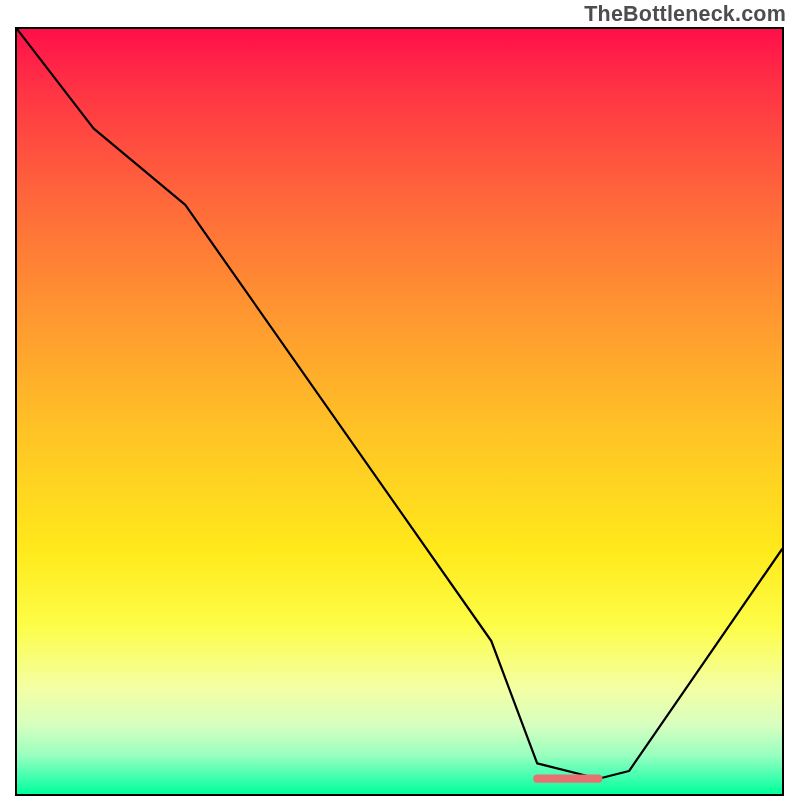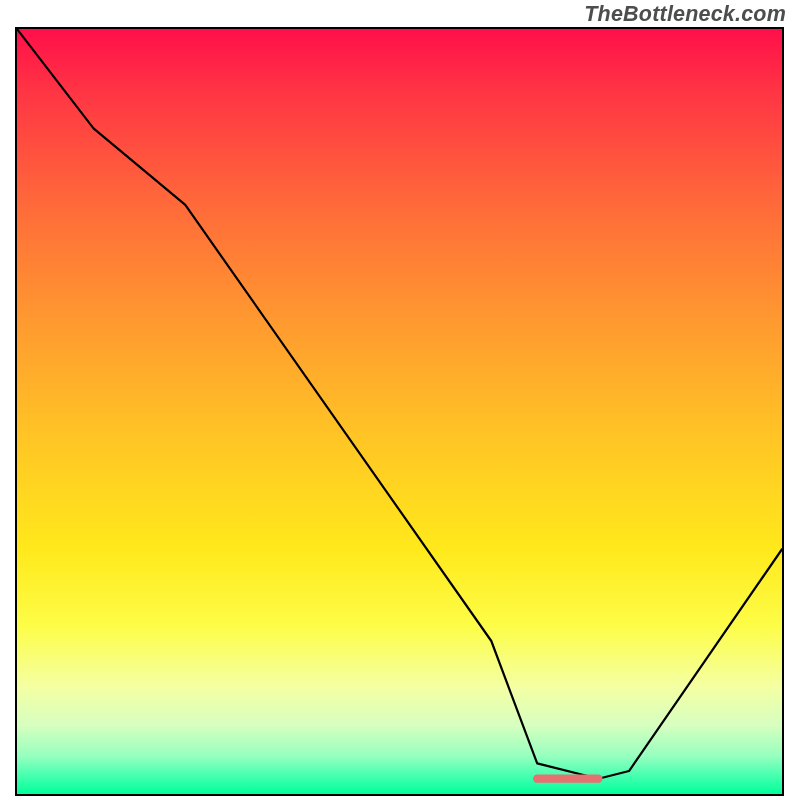--- a/index.html
+++ b/index.html
@@ -8,21 +8,20 @@
     width: 800px;
     height: 800px;
     background: #ffffff;
     overflow: hidden;
     font-family: Arial, Helvetica, sans-serif;
   }
   .wrap {
     position: relative;
     width: 800px;
     height: 684px;
-    font-style: italic;
   }
   .watermark {
     position: absolute;
     top: 2px;
     right: 14px;
     color: #4d4d4d;
     font-weight: 600;
     font-size: 21.5px;
     letter-spacing: 0.2px;
     z-index: 5;

